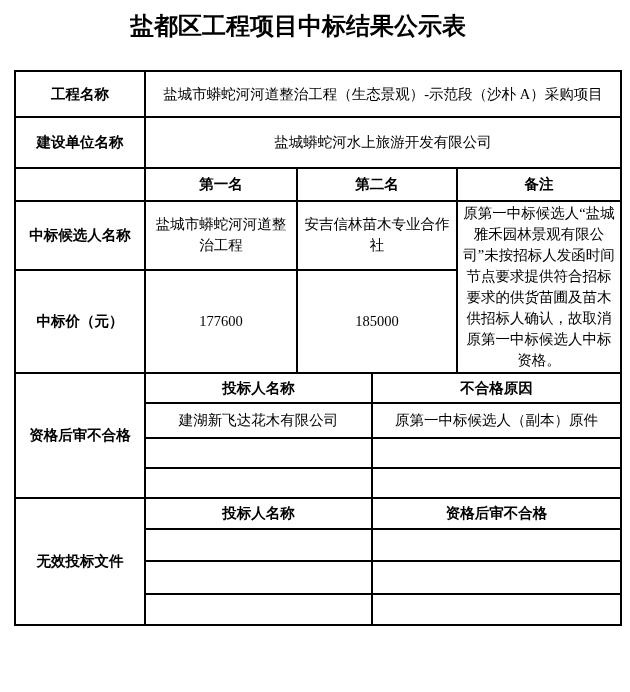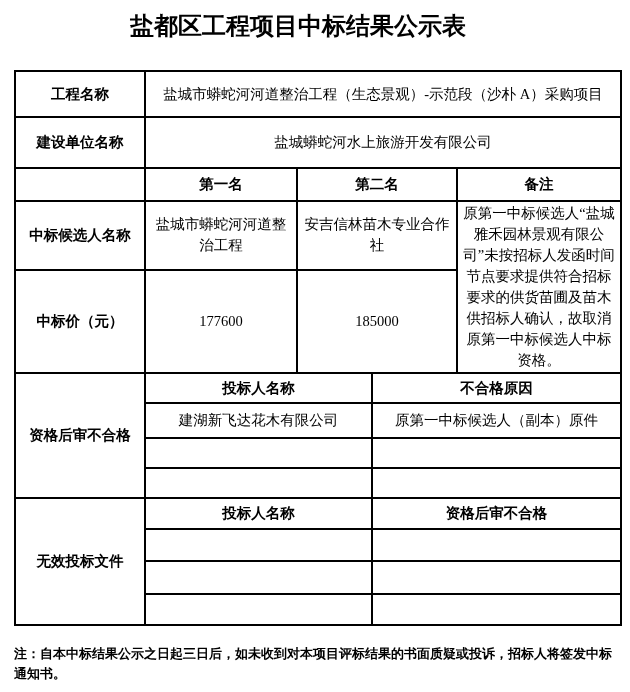--- a/index.html
+++ b/index.html
@@ -131,15 +131,14 @@
       <td colspan="2" class="tt tb"></td>
       <td colspan="2" class="tt tb"></td>
     </tr>
     <tr style="height:31px">
       <td colspan="2" class="tt"></td>
       <td colspan="2" class="tt"></td>
     </tr>
   </tbody>
     </table>
 
-  <div class="note">注：自本中标结果公示之日起三日后，如未收到对本项目评标结果的书面质疑或投诉，招标人将签发中标通知书。</div>
 
 </div>
 
 </body></html>

